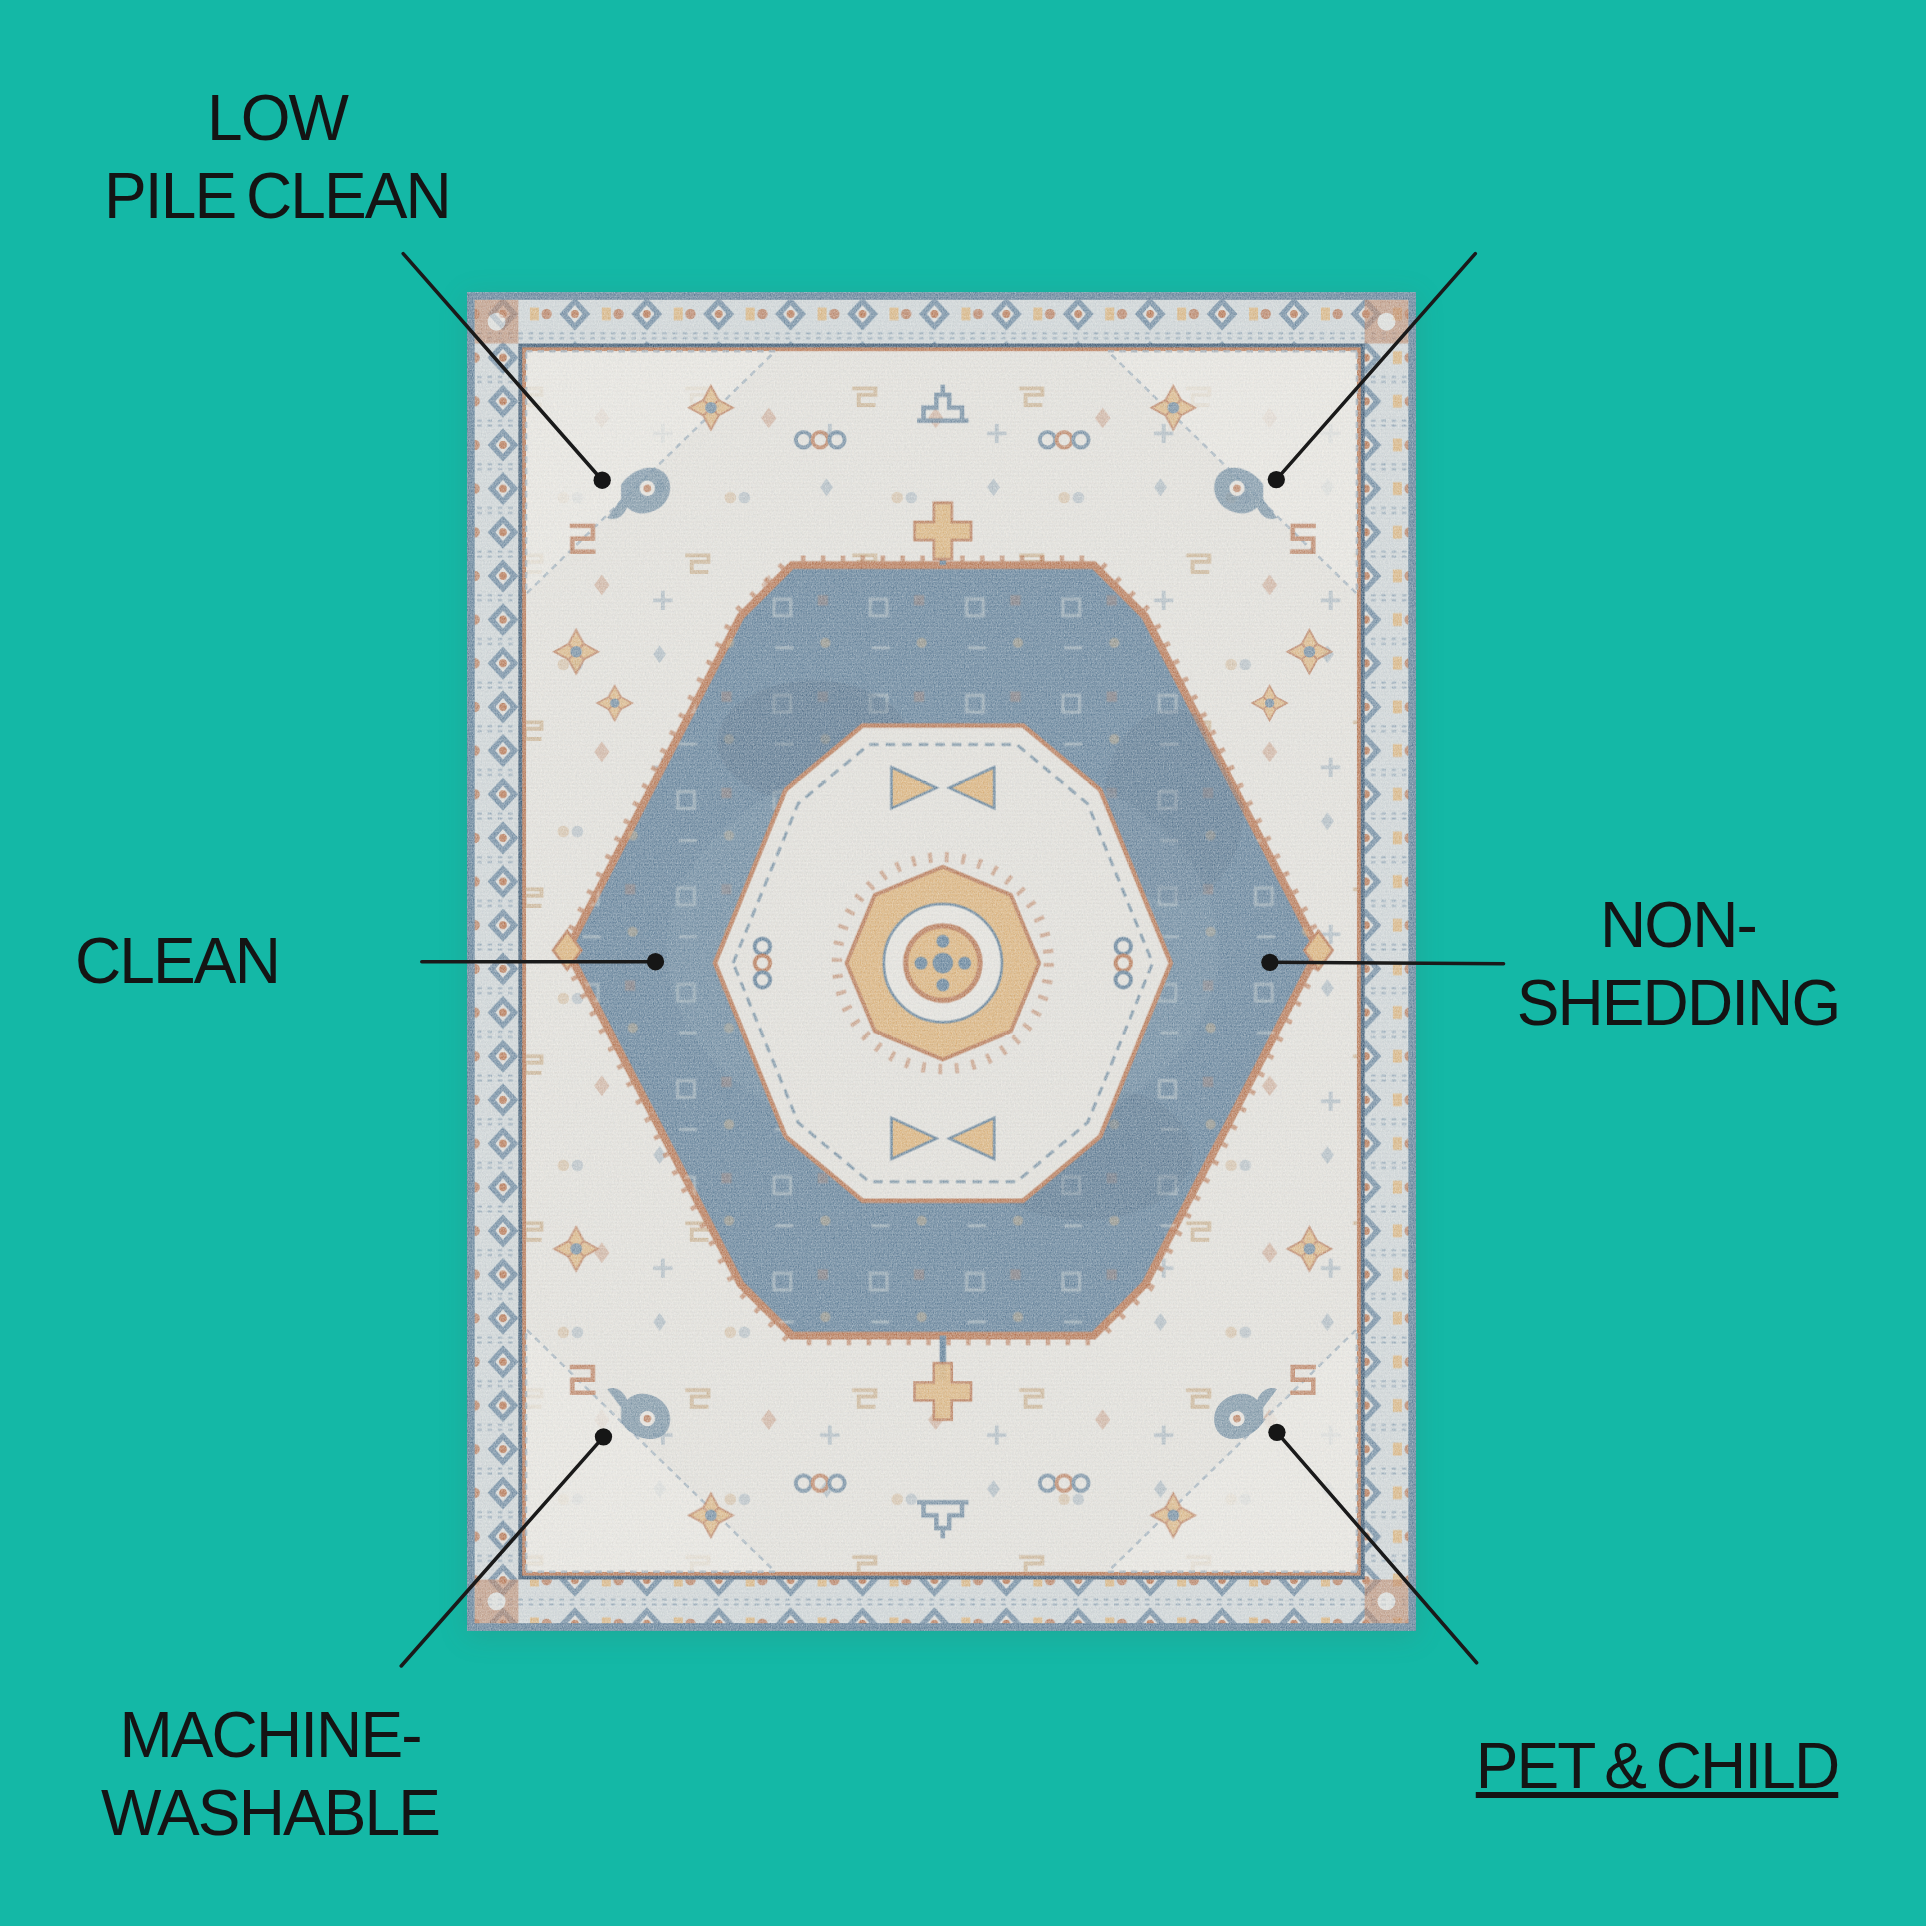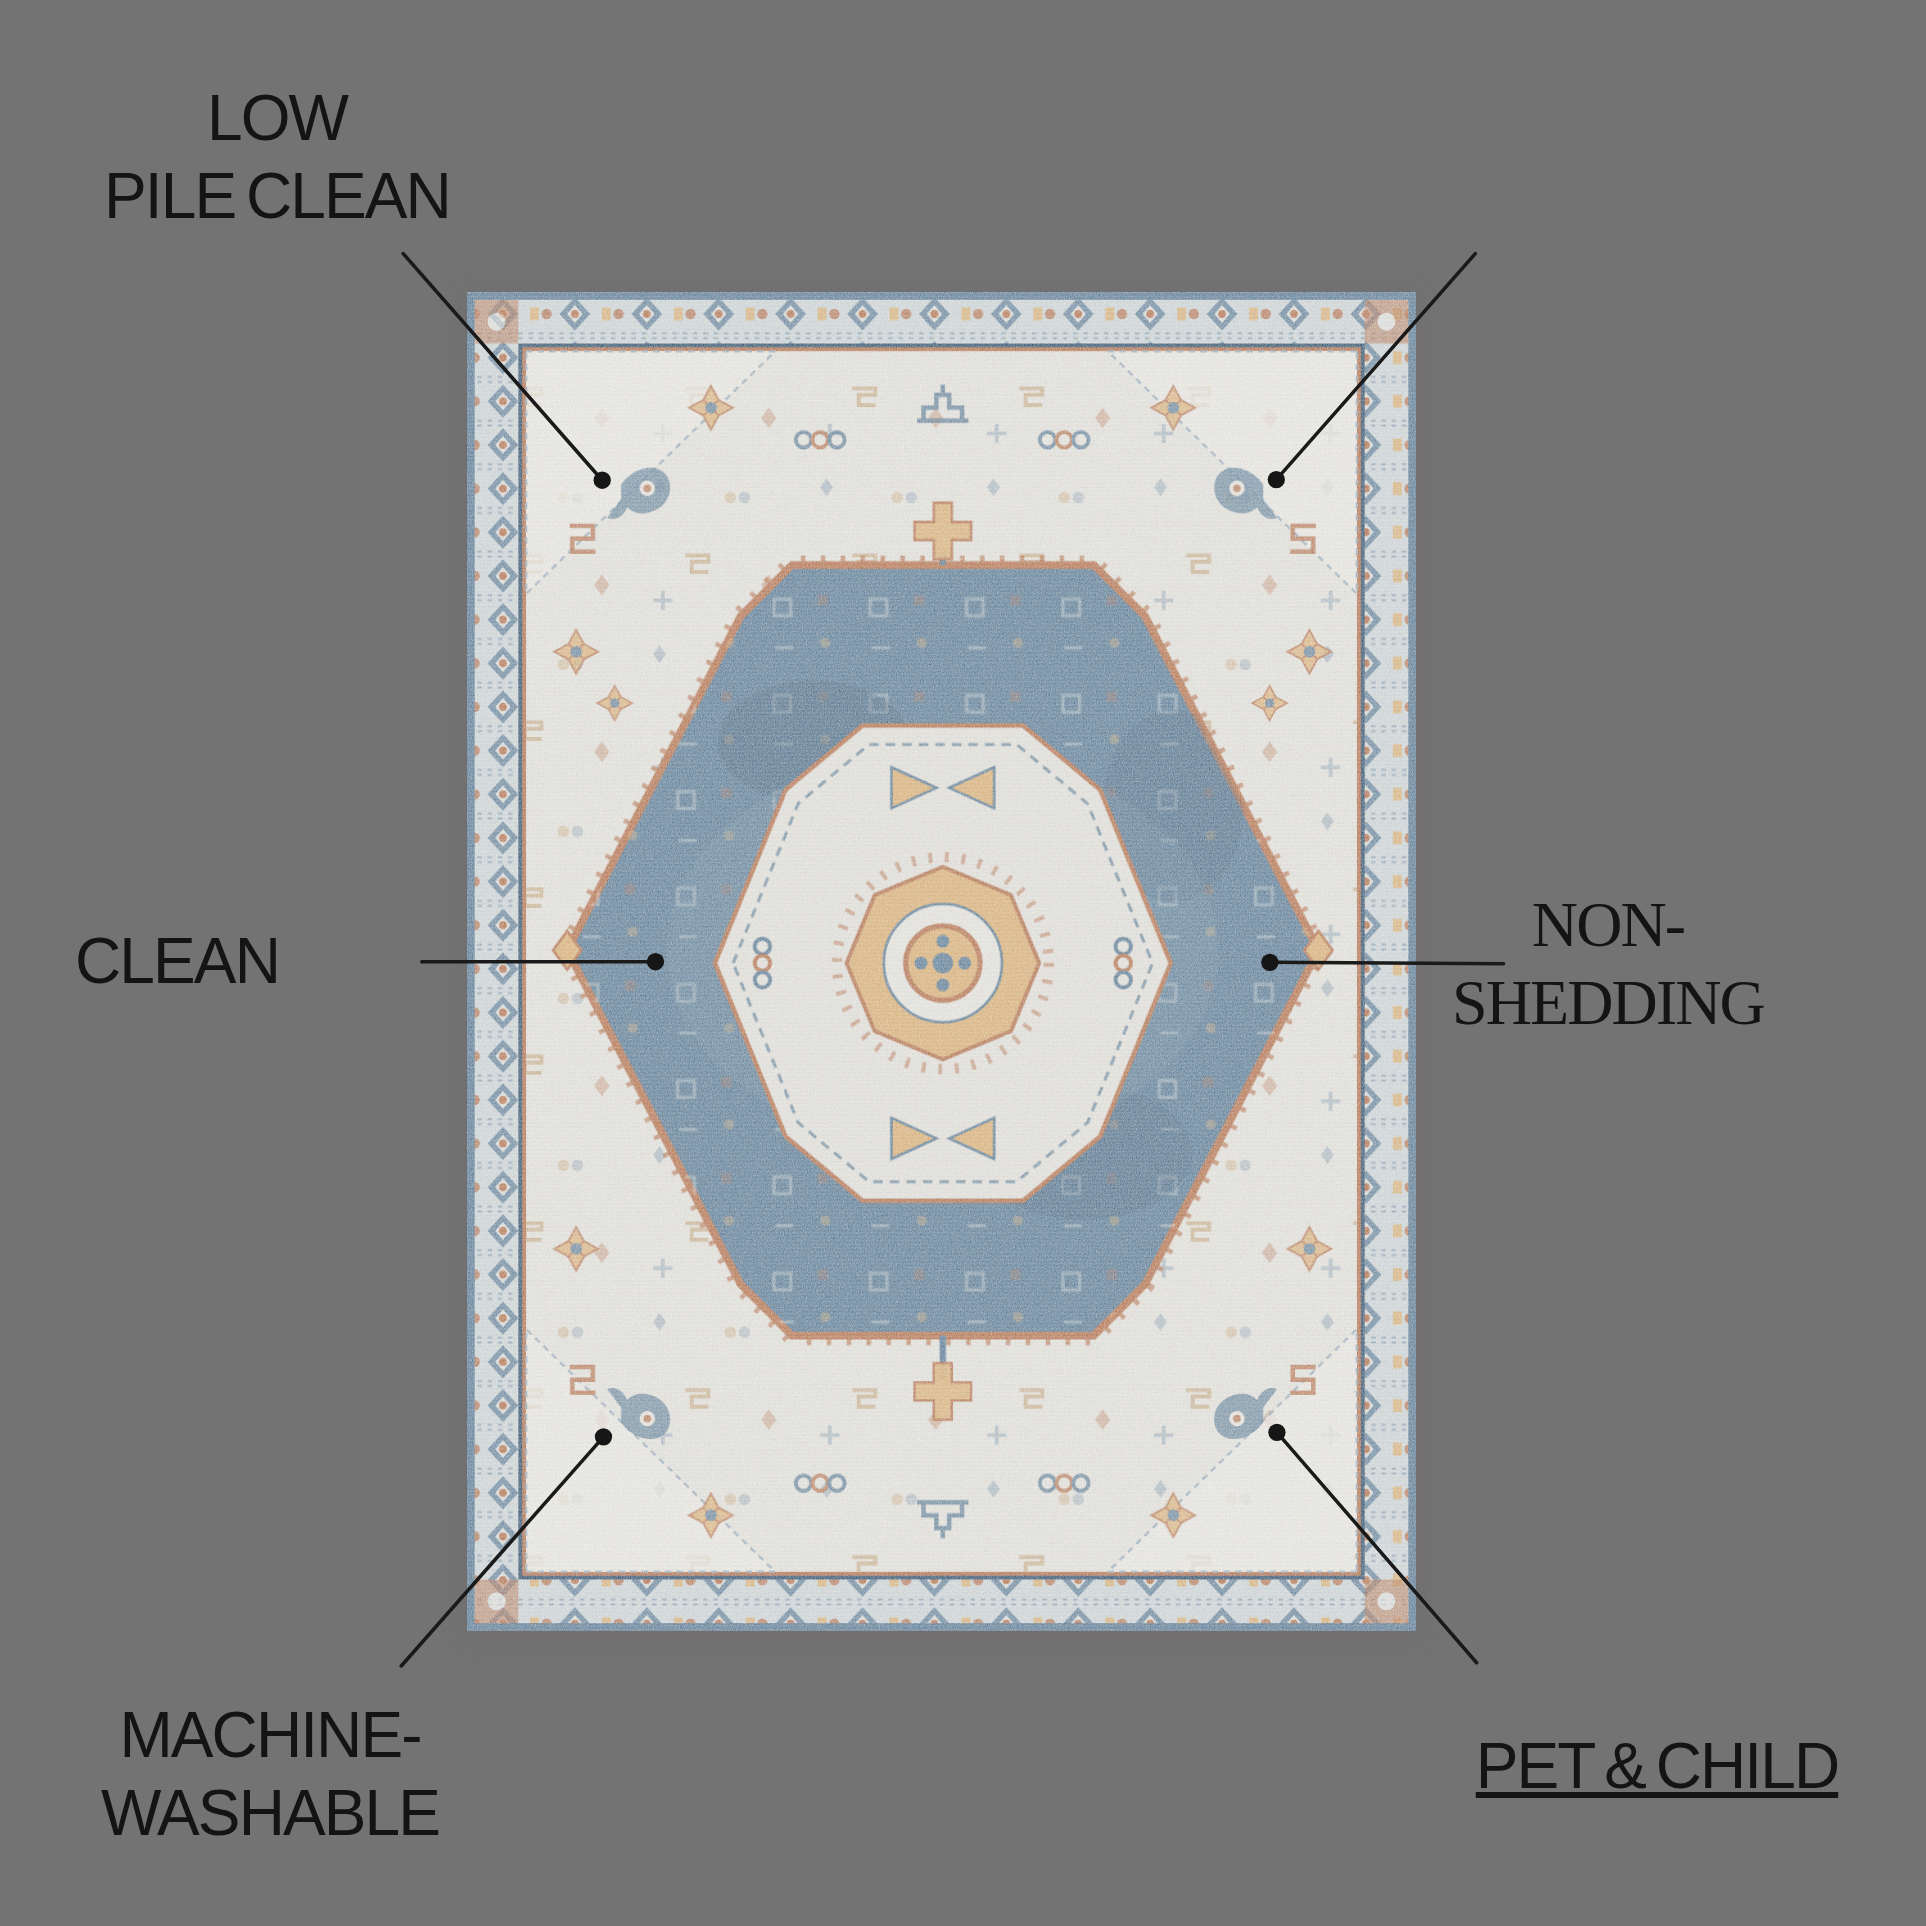--- a/index.html
+++ b/index.html
@@ -1,19 +1,19 @@
 <!DOCTYPE html>
 <html style="font-size:10.3px"><head>
 <meta charset="utf-8">
 <style>
   html,body{margin:0;padding:0;background:#f2e5e1;}
   .canvas{
     position:relative;
     width:1926px;height:1926px;
-    background:#737373;
+    background:#14b8a6;
     overflow:hidden;
     font-family:"Liberation Sans", sans-serif;
   }
   .rug{
     position:absolute;
     left:467px;top:292px;
     width:949px;height:1339px;
     margin:0;
     filter:drop-shadow(0 5.1px 14px rgba(96,74,62,0.14));
   }
@@ -30,21 +30,21 @@
     font-size:64px;
     line-height:78px;
     letter-spacing:-1.9px;
     word-spacing:-5.1px;
     white-space:nowrap;
   }
   .label .ln{display:block;}
   .label-tl{left:277px;top:157px;}
   .label-tr{left:1648px;top:158px;}
   .label-ml{left:177px;top:961px;}
-  .label-mr{left:1608px;top:964px;font-family:Liberation Serif, serif;}
+  .label-mr{left:1678px;top:964px;}
   .label-bl{left:270px;top:1766px;margin-top:8px;}
   .label-br{left:1657px;top:1766px;text-decoration:underline;}
 </style>
 </head>
 <body>
 
 <div class="canvas">
 
   <figure class="rug">
     <svg viewBox="0 0 1478 2085" xmlns="http://www.w3.org/2000/svg">

